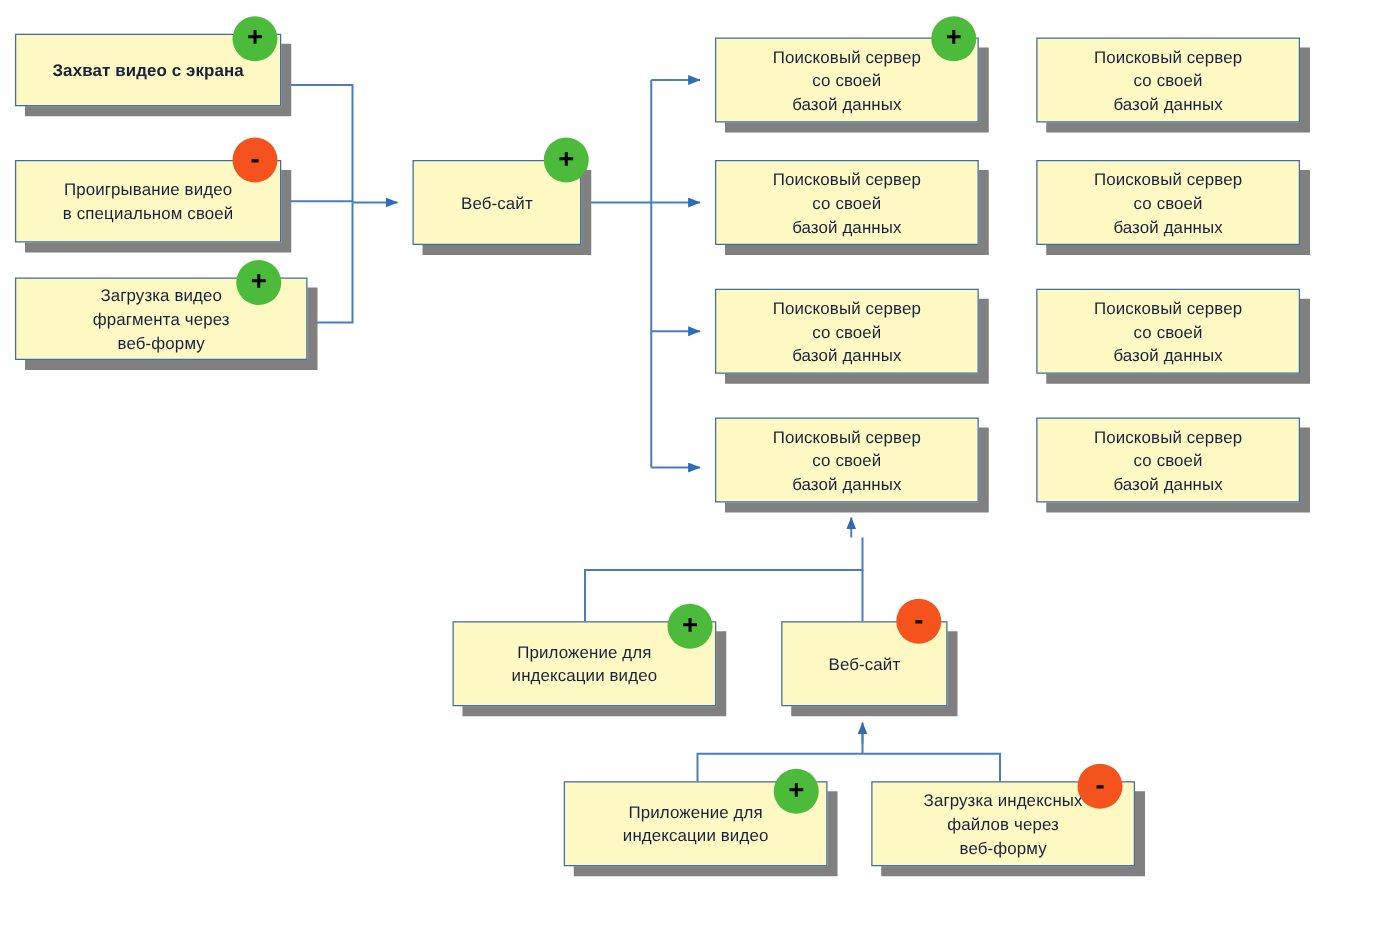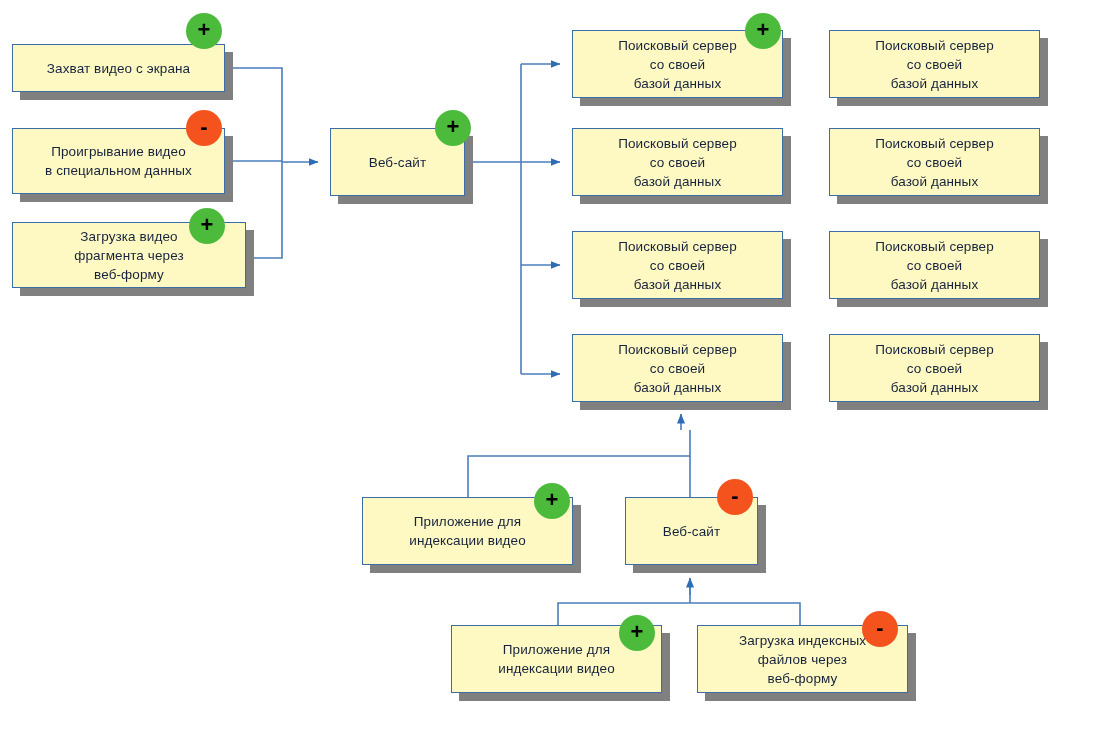--- a/index.html
+++ b/index.html
@@ -106,27 +106,27 @@
       <path d="M468,530 L468,456 L690,456 L690,430"></path>
       <path d="M690,497 L690,456"></path>
       <path d="M681,430 L681,414" marker-end="url(#arrowUp)"></path>
 
       <path d="M558,658 L558,603 L800,603 L800,660"></path>
       <path d="M690,603 L690,585"></path>
       <path d="M690,595 L690,578" marker-end="url(#arrowUp)"></path>
     </g>
   </svg>
 
-  <div class="node" style="left:12px; top:44px; width:213px; height:48px;">
+  <div class="node" style="left:12px; top:27px; width:213px; height:58px;font-weight:bold;">
     <span class="node-label">Захват видео с экрана</span>
   </div>
 
   <div class="node" style="left:12px; top:128px; width:213px; height:66px;">
     <span class="node-label">Проигрывание видео
-в специальном данных</span>
+в специальном своей</span>
   </div>
 
   <div class="node" style="left:12px; top:222px; width:234px; height:66px;">
     <span class="node-label">Загрузка видео
 фрагмента через
 веб-форму</span>
   </div>
 
   <div class="node" style="left:330px; top:128px; width:135px; height:68px;">
     <span class="node-label">Веб-сайт</span>

